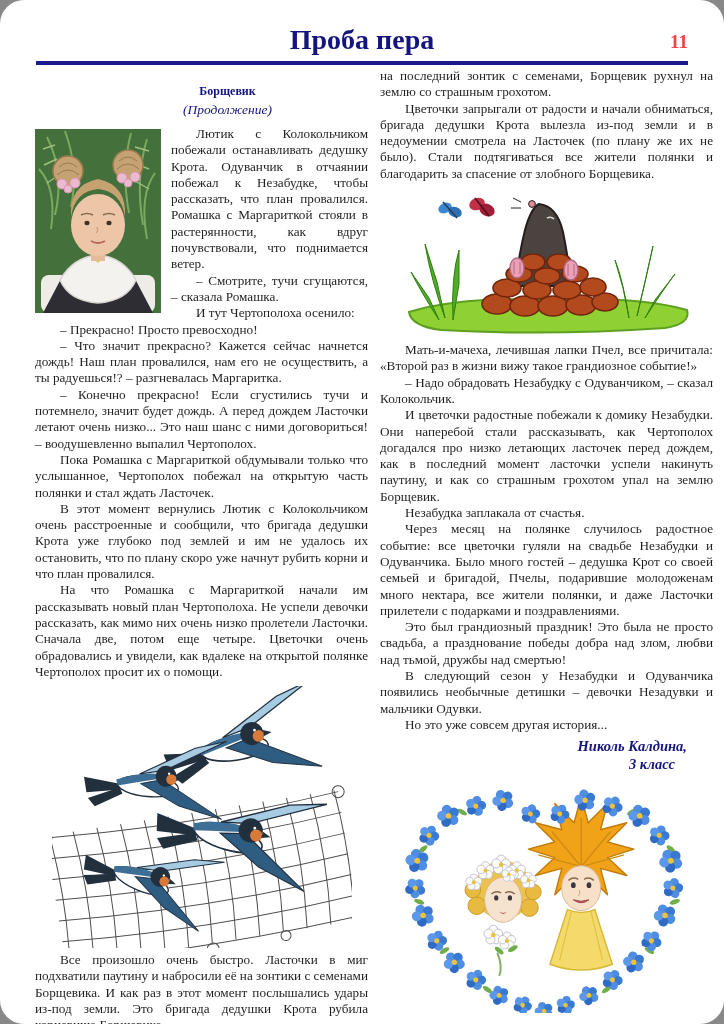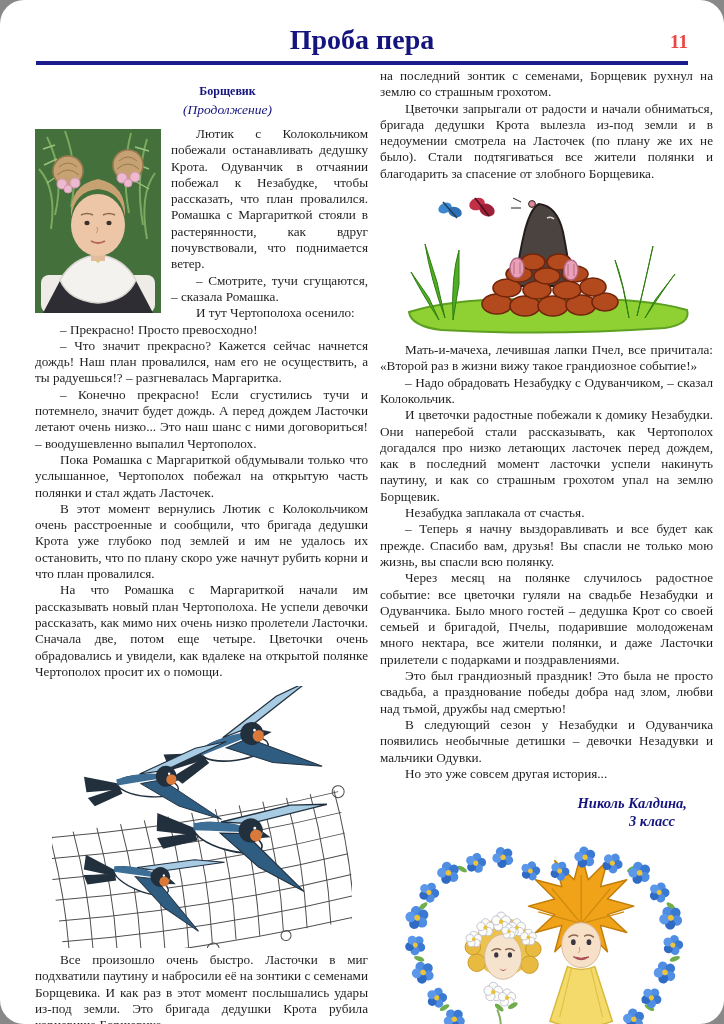--- a/index.html
+++ b/index.html
@@ -14,21 +14,21 @@
   .col-right{left:380px;top:68px;}
   .p{margin:0;text-indent:25px;}
   .p.cont{text-indent:0;}
   .story-head{text-align:center;padding-left:52px;color:#14147e;margin:0 0 8px 0;}
   .story-title{font-size:12px;font-weight:bold;line-height:22px;}
   .story-subtitle{font-size:13.5px;font-weight:normal;font-style:italic;line-height:16px;}
   .photo{float:left;width:126px;height:184px;margin:3px 10px 2px 0;}
   .photo svg{display:block;}
   .illu{display:block;margin:6px auto 4px auto;}
   .byline{text-align:right;color:#14147e;font-weight:bold;font-style:italic;
-        font-size:14.5px;line-height:18px;margin-top:12px;padding-right:26px;}
+        font-size:14.5px;line-height:18px;margin-top:4px;padding-right:26px;}
   .byline .grade{display:block;padding-right:12px;text-align:right;}
 </style>
 </head>
 <body>
 
 <div id="page">
 
   <div class="header-title">Проба пера</div>
   <div class="page-number">11</div>
   <div class="rule"></div>
@@ -194,21 +194,20 @@
         <ellipse cx="76" cy="16" rx="8" ry="6" fill="#c23048" transform="rotate(-20 76 16)"></ellipse>
         <ellipse cx="86" cy="22" rx="8" ry="6" fill="#a02038" transform="rotate(25 86 22)"></ellipse>
         <line x1="74" y1="10" x2="88" y2="28" stroke="#501020" stroke-width="1.6"></line>
       </g>
     </svg>
 
     <p class="p">Мать-и-мачеха, лечившая лапки Пчел, все причитала: «Второй раз в жизни вижу такое грандиозное событие!»</p>
     <p class="p">– Надо обрадовать Незабудку с Одуванчиком, – сказал Колокольчик.</p>
     <p class="p">И цветочки радостные побежали к домику Незабудки. Они наперебой стали рассказывать, как Чертополох догадался про низко летающих ласточек перед дождем, как в последний момент ласточки успели накинуть паутину, и как со страшным грохотом упал на землю Борщевик.</p>
     <p class="p">Незабудка заплакала от счастья.</p>
-    <p class="p">– Теперь я начну выздоравливать и все будет как прежде. Спасибо вам, друзья! Вы спасли не только мою жизнь, вы спасли всю полянку.</p>
     <p class="p">Через месяц на полянке случилось радостное событие: все цветочки гуляли на свадьбе Незабудки и Одуванчика. Было много гостей – дедушка Крот со своей семьей и бригадой, Пчелы, подарившие молодоженам много нектара, все жители полянки, и даже Ласточки прилетели с подарками и поздравлениями.</p>
     <p class="p">Это был грандиозный праздник! Это была не просто свадьба, а празднование победы добра над злом, любви над тьмой, дружбы над смертью!</p>
     <p class="p">В следующий сезон у Незабудки и Одуванчика появились необычные детишки – девочки Незадувки и мальчики Одувки.</p>
     <p class="p">Но это уже совсем другая история...</p>
 
     <div class="byline">
       <span>Николь Калдина,</span>
       <span class="grade">3 класс</span>
     </div>
 

